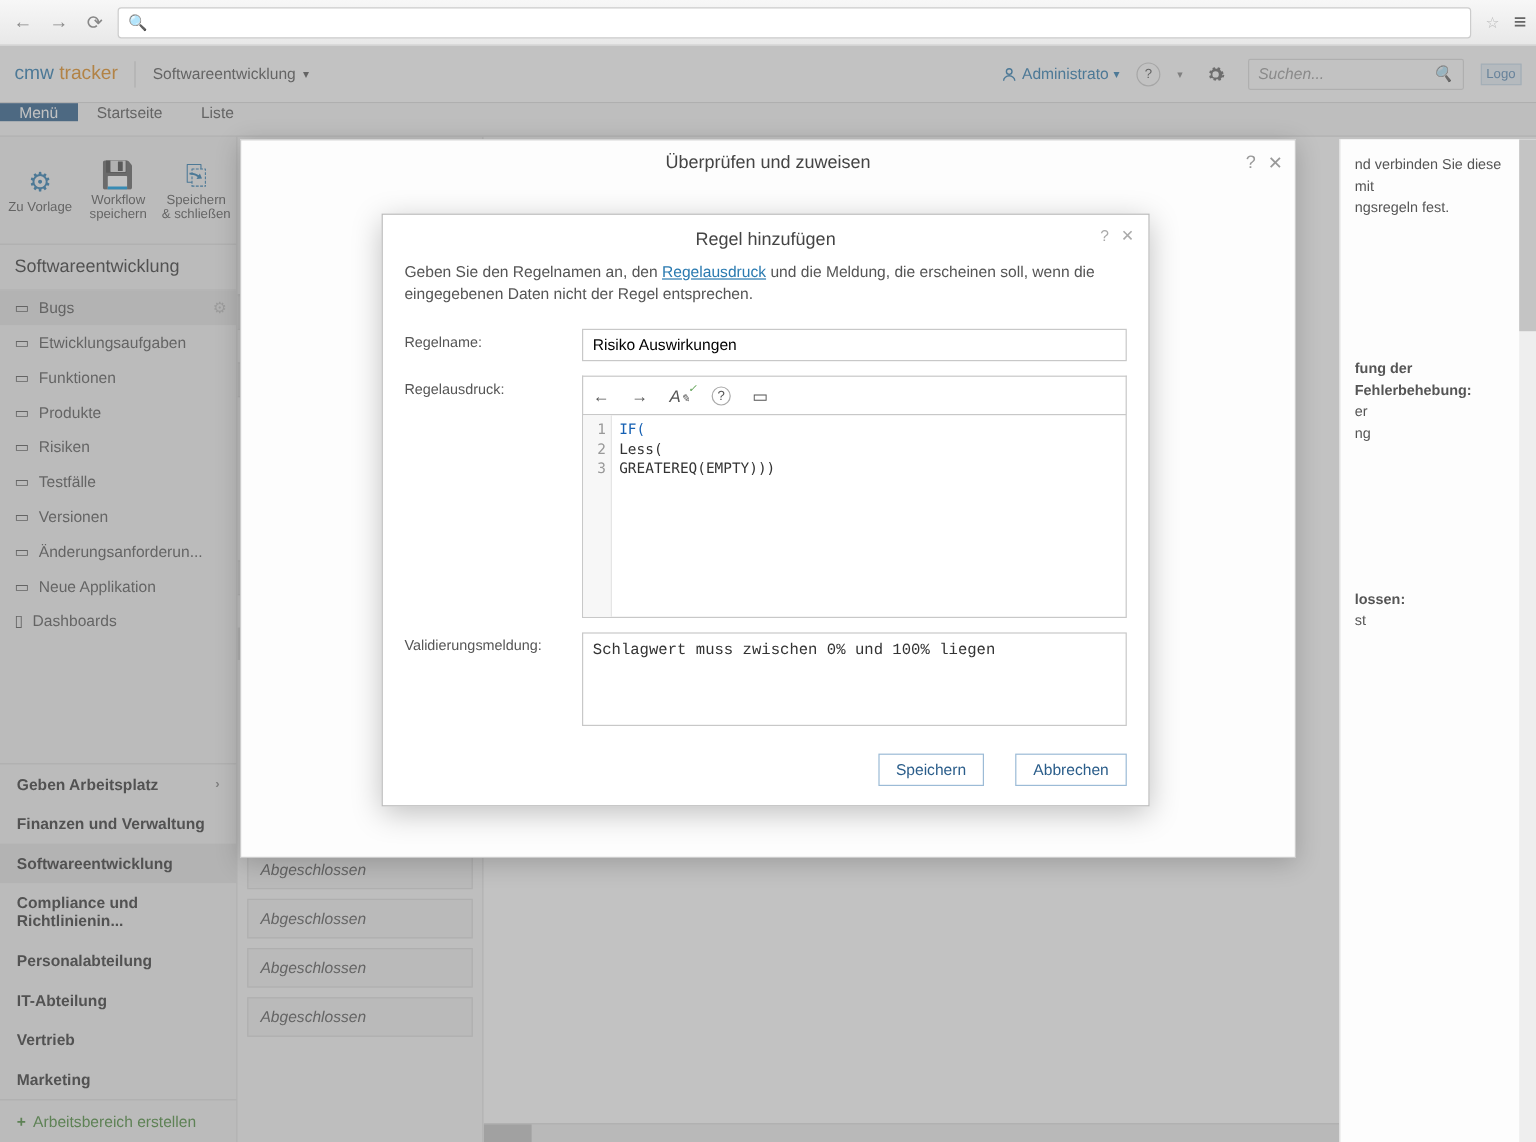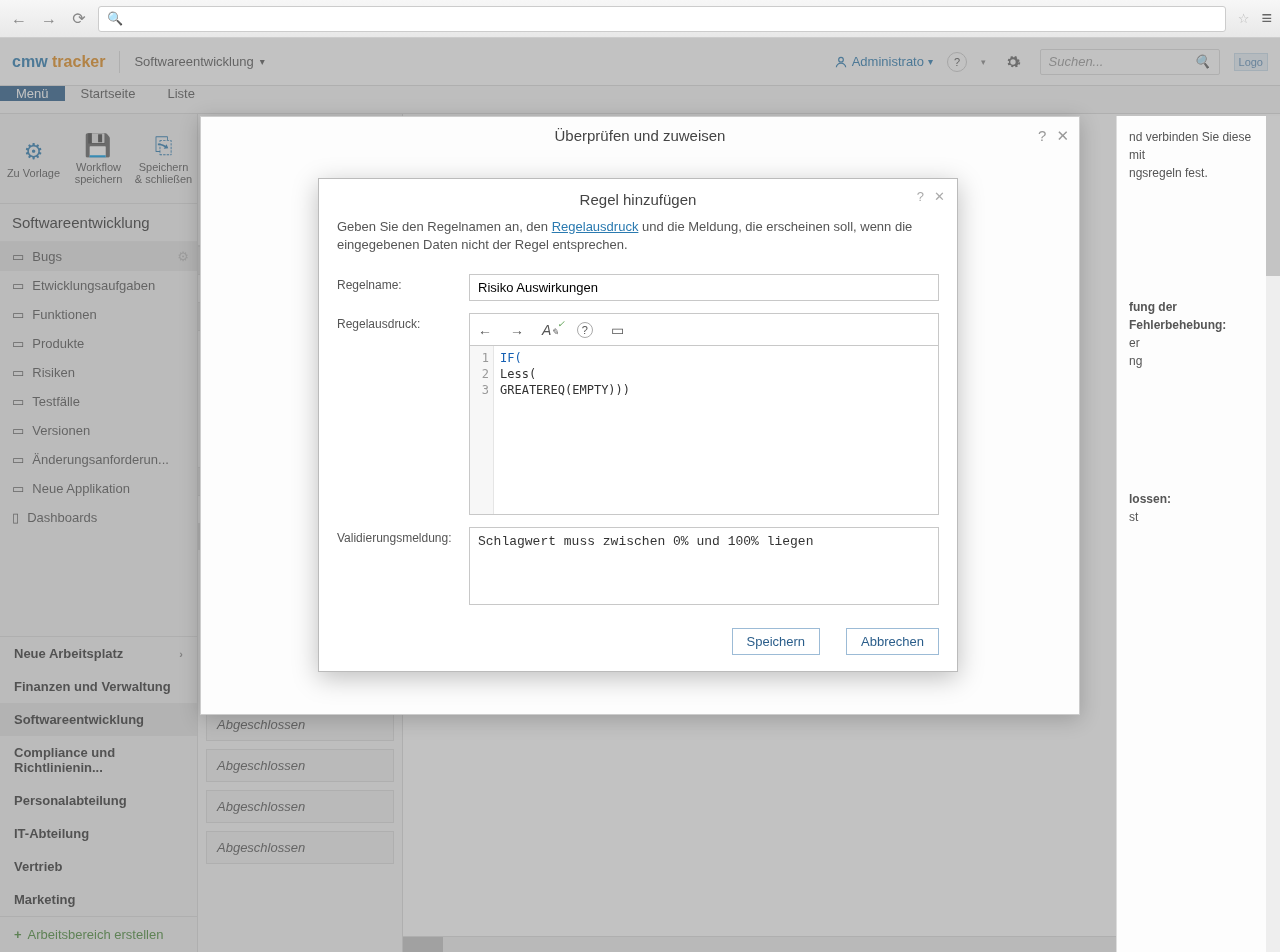--- a/index.html
+++ b/index.html
@@ -8,21 +8,21 @@
 
 .browser-bar { height: 38px; background: linear-gradient(#f7f7f7, #e8e8e8); border-bottom: 1px solid #ccc; display: flex; align-items: center; padding: 0 8px; gap: 8px; }
 .browser-bar .nav-btn { width: 22px; height: 22px; display: flex; align-items: center; justify-content: center; color: #888; font-size: 16px; cursor: pointer; }
 .browser-bar .url { flex: 1; height: 26px; background: #fff; border: 1px solid #ccc; border-radius: 3px; display: flex; align-items: center; padding: 0 8px; color: #999; }
 .browser-bar .url .magnify { margin-right: 4px; }
 .browser-bar .star { color: #bbb; margin-left: 4px; margin-right: 4px; }
 .browser-bar .menu-icon { color: #666; font-size: 18px; }
 
 
 .app-header { height: 48px; background: #fff; border-bottom: 1px solid #ddd; display: flex; align-items: center; padding: 0 12px; gap: 14px; }
-.logo { font-weight: bold; font-size: 16px; }
+.logo { font-weight: normal; font-size: 16px; }
 .logo .cmw { color: #2a7ab0; }
 .logo .tracker { color: #e28c1e; }
 .ws-selector { color: #555; display: flex; align-items: center; gap: 6px; }
 .app-header .spacer { flex: 1; }
 .app-header .user { color: #2a7ab0; display: flex; align-items: center; gap: 4px; }
 .app-header .icon-btn { width: 26px; height: 26px; display: flex; align-items: center; justify-content: center; color: #555; }
 .app-header .search { width: 180px; height: 26px; border: 1px solid #ddd; border-radius: 2px; display: flex; align-items: center; padding: 0 8px; color: #999; font-style: italic; }
 .app-header .logo-badge { background: #e7f0f8; color: #5c8db8; padding: 2px 4px; font-size: 11px; border: 1px solid #c8dceb; }
 
 
@@ -84,21 +84,21 @@
 
 
 .dialog { position: absolute; top: 178px; left: 318px; width: 640px; background: #fff; border: 1px solid #bbb; box-shadow: 0 6px 24px rgba(0,0,0,0.25); z-index: 10; }
 .dialog-head { padding: 12px 16px 4px; text-align: center; position: relative; }
 .dialog-head .title { font-size: 15px; color: #444; }
 .dialog-head .controls { position: absolute; right: 12px; top: 10px; display: flex; gap: 10px; color: #aaa; }
 .dialog-desc { padding: 6px 18px 14px; color: #555; font-size: 13px; line-height: 1.4; }
 .dialog-desc a { color: #2a7ab0; text-decoration: underline; }
 .form-row { display: flex; padding: 6px 18px; gap: 12px; align-items: flex-start; }
 .form-row .label { width: 120px; color: #555; padding-top: 4px; font-size: 12px; }
-.form-row .field { flex: 1; }
+.form-row .field { flex: 1; margin-left: 16px; }
 .text-input { width: 100%; border: 1px solid #c8c8c8; padding: 5px 8px; font-size: 13px; outline: none; }
 .editor-toolbar { border: 1px solid #c8c8c8; border-bottom: none; padding: 4px 8px; display: flex; gap: 18px; align-items: center; height: 32px; }
 .editor-toolbar .tbtn { color: #555; font-size: 14px; position:relative; }
 .editor-toolbar .tbtn.check::after { content:"✓"; color:#5a9e4f; font-size:9px; position:absolute; top:-3px; right:-6px;}
 .code-editor { border: 1px solid #c8c8c8; height: 170px; display: flex; font-family: Consolas, monospace; font-size: 12px; }
 .gutter { width: 24px; background: #f7f7f7; border-right: 1px solid #e5e5e5; text-align: right; padding: 4px 4px 0 0; color: #999; line-height: 16px; }
 .code { padding: 4px 6px; line-height: 16px; white-space: pre; }
 .code .kw { color: #1560b3; }
 .msg-area { width:100%; border:1px solid #c8c8c8; height:78px; padding:6px 8px; font-size:13px; color:#333; resize:none; outline:none; font-family:Liberation Mono, monospace;}
 .dialog-footer { padding: 14px 18px 16px; display: flex; justify-content: flex-end; gap: 26px; }
@@ -213,21 +213,21 @@
           <span>Neue Applikation</span>
         </div>
       <div class="nav-item">
           <span>▯</span>
           <span>Dashboards</span>
         </div>
     </div>
 
     <div class="workspace-list">
       <div class="ws-item bold">
-          <span>Neue Arbeitsplatz</span>
+          <span>Geben Arbeitsplatz</span>
           <span style="font-size:11px;color:#888;">›</span>
         </div>
       <div class="ws-item bold">Finanzen und Verwaltung</div>
       <div class="ws-item active">Softwareentwicklung</div>
       <div class="ws-item bold">Compliance und Richtlinienin...</div>
       <div class="ws-item bold">Personalabteilung</div>
       <div class="ws-item bold">IT-Abteilung</div>
       <div class="ws-item bold">Vertrieb</div>
       <div class="ws-item bold">Marketing</div>
       <div class="ws-create">

